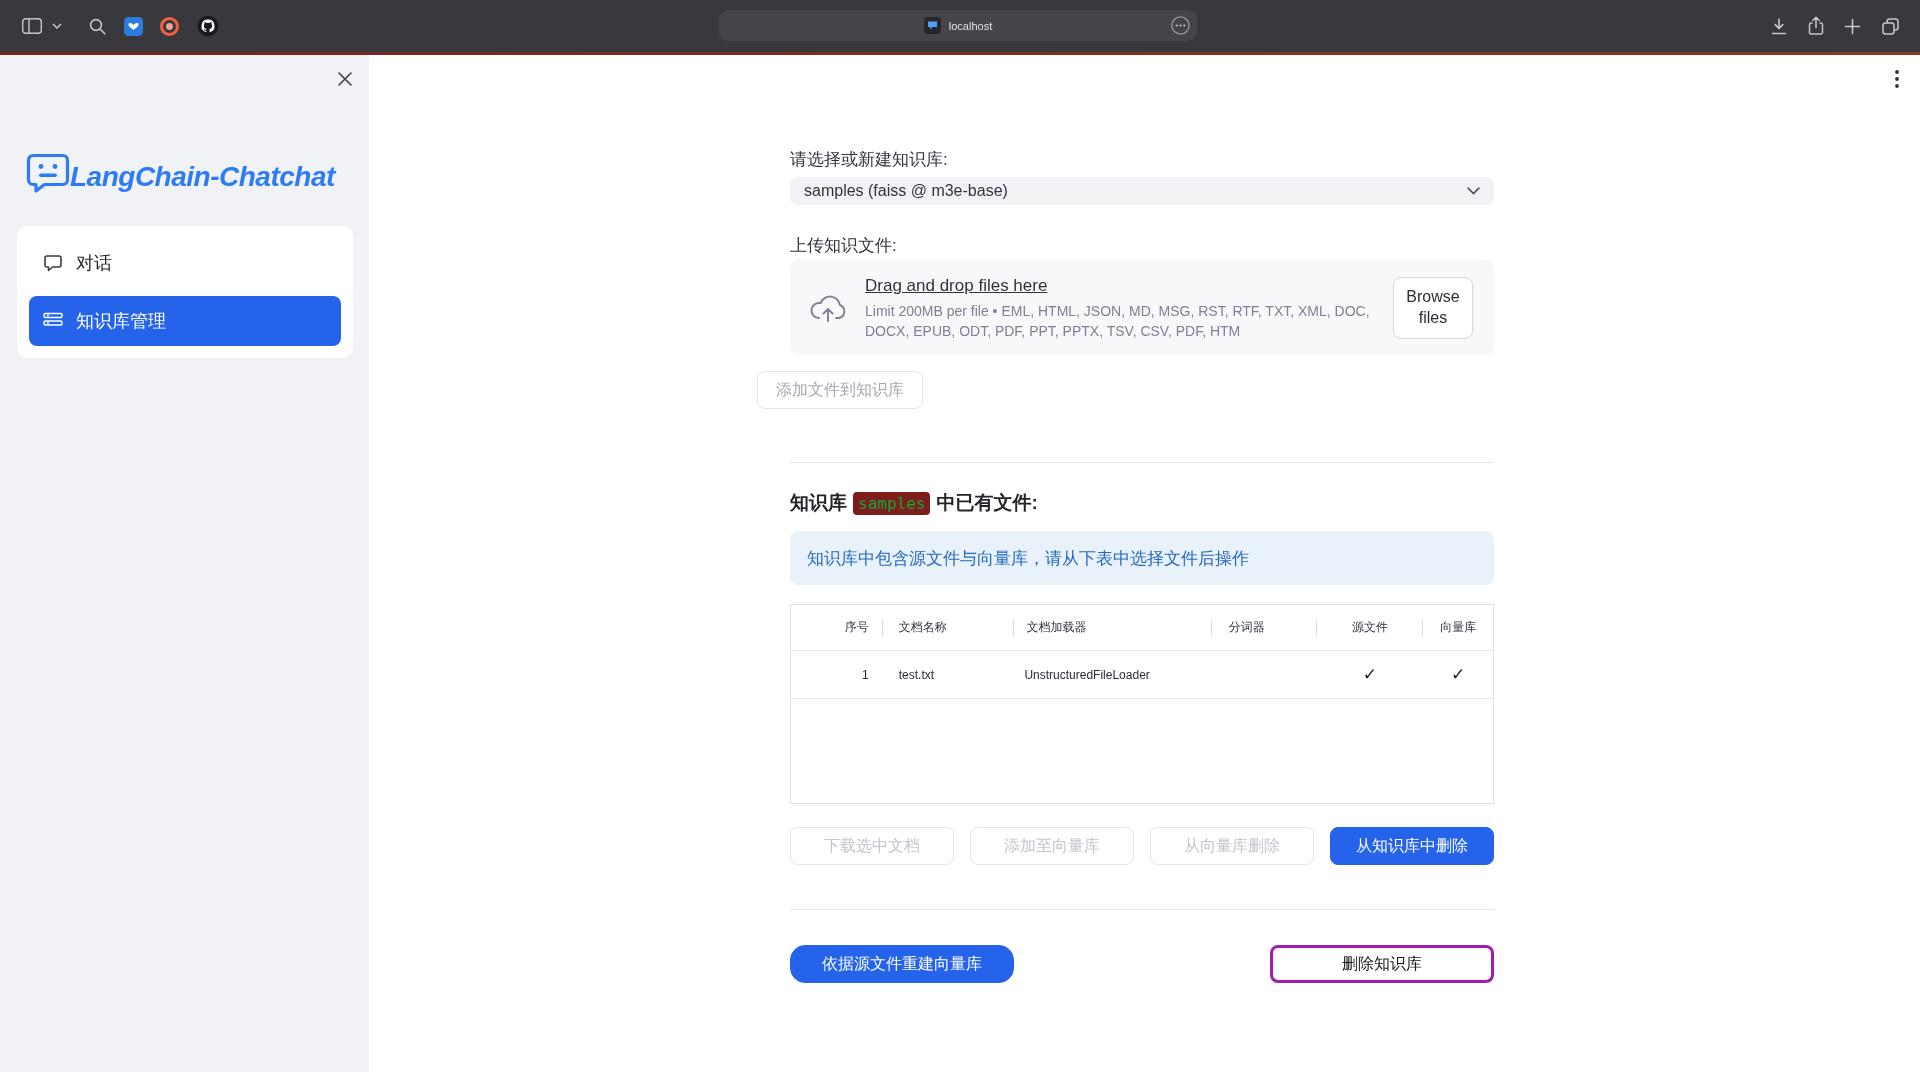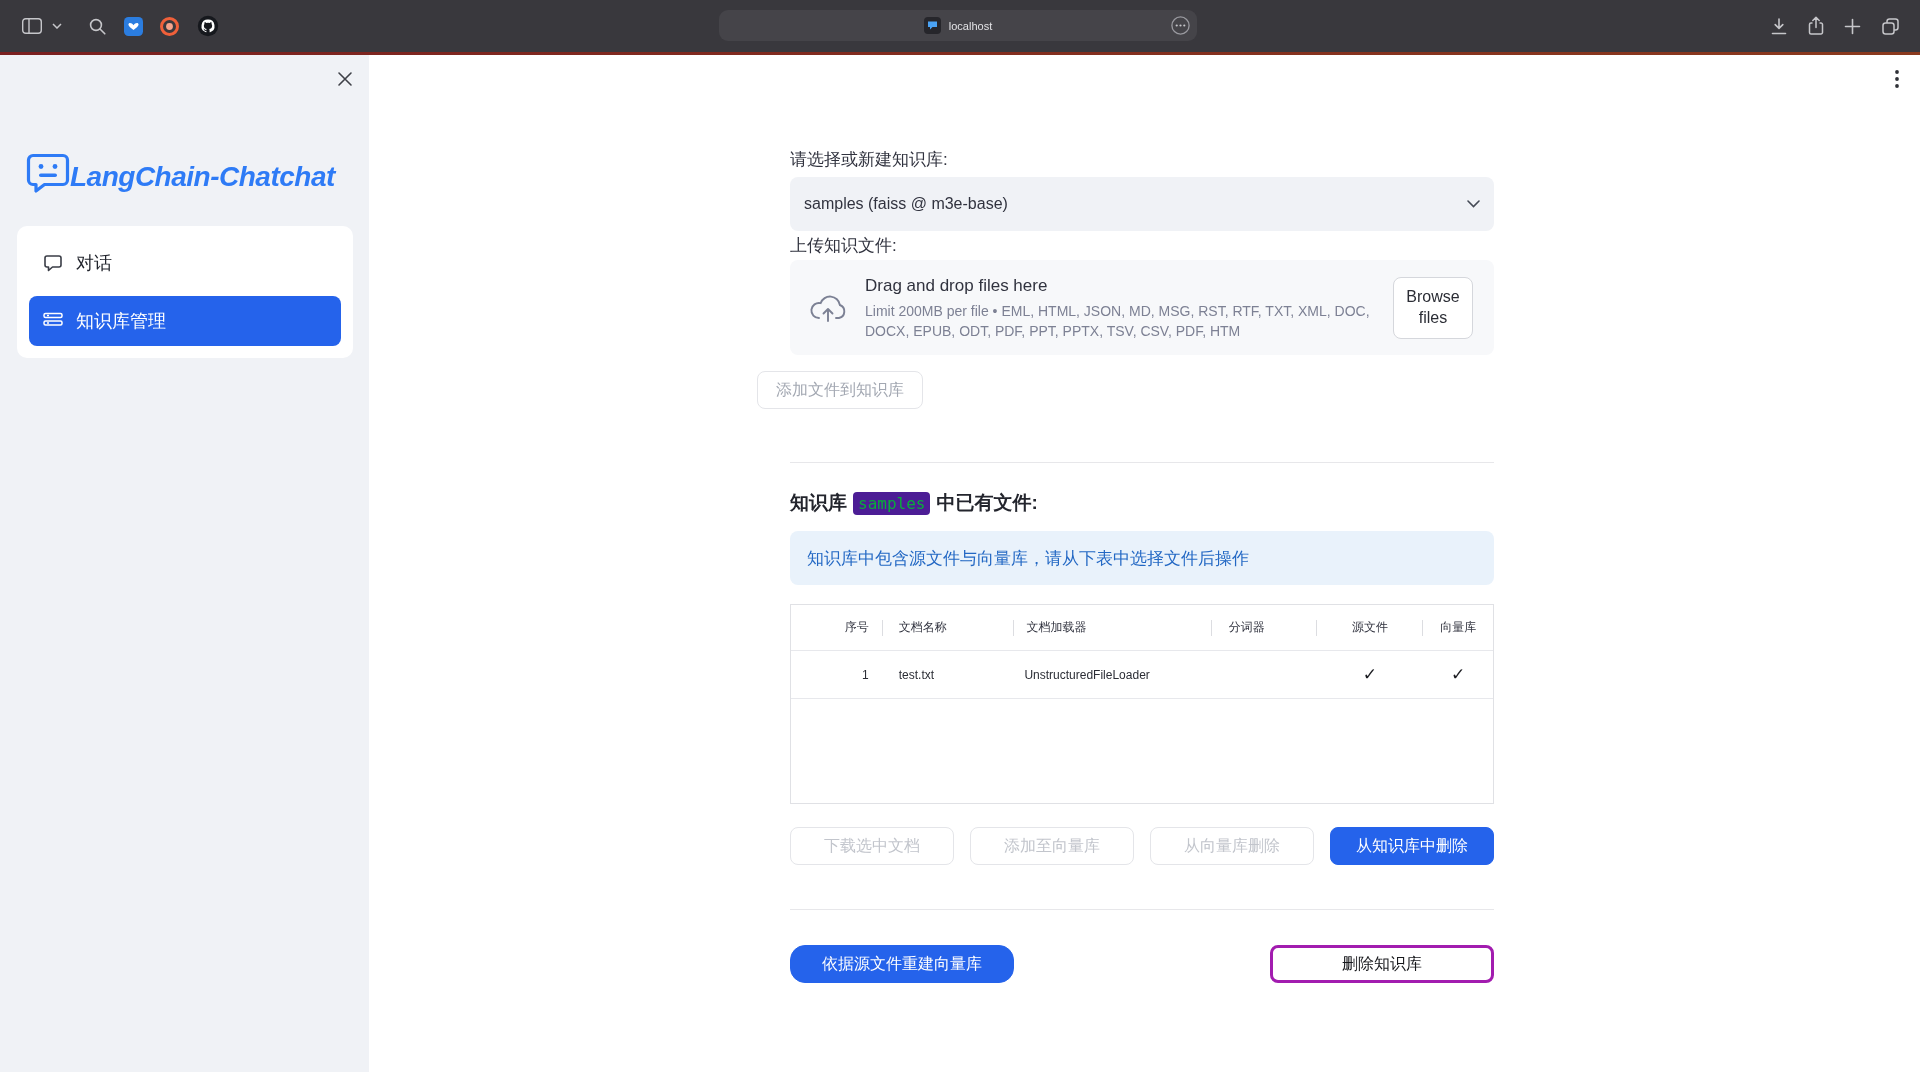--- a/index.html
+++ b/index.html
@@ -49,51 +49,51 @@
 
   
   .kebab { position:absolute; left:1888px; top:12px; width:18px; height:24px; display:flex;
     align-items:center; justify-content:center; color:#2f3137; cursor:pointer; background:none; border:none; }
 
   
   .field-label { position:absolute; left:790px; width:704px; font-size:17px; color:#31333f; }
   .lbl-select { top:93px; }
   .lbl-upload { top:179px; }
 
-  .selectbox { position:absolute; left:790px; top:122px; width:704px; height:54px;
+  .selectbox { position:absolute; left:790px; top:122px; width:704px; height:28px;
     background:#f0f2f6; border-radius:8px; display:flex; align-items:center;
     padding:0 14px; font-size:16px; color:#31333f; cursor:pointer; }
   .selectbox .chev { margin-left:auto; color:#444a55; display:flex; }
 
   .dropzone { position:absolute; left:790px; top:205px; width:704px; height:95px;
     background:#f7f8fa; border-radius:8px; display:flex; align-items:center; padding:0 21px 0 18px; }
   .dz-icon { color:#7c8194; display:flex; margin-right:17px; }
   .dz-text { padding-top:2px; width:512px; }
-  .dz-title { font-size:17px; color:#31333f; margin-bottom:5px; }
+  .dz-title { font-size:17px; color:#31333f; margin-bottom:5px;text-decoration:underline; }
   .dz-limit { font-size:14px; line-height:1.45; color:#7d8194; }
   .browse-btn { margin-left:auto; width:80px; min-height:62px; background:#ffffff;
     border:1px solid #d5d7dc; border-radius:8px; font-size:16px; color:#2b2d35;
     display:flex; align-items:center; justify-content:center; text-align:center; line-height:1.3;
     padding:6px 8px; cursor:pointer; font-family:inherit; }
 
   .btn { border-radius:8px; font-size:16px; font-family:inherit; display:flex;
     align-items:center; justify-content:center; cursor:pointer; }
   .btn-disabled { background:#ffffff; border:1px solid #e4e5e9; color:#c2c5cc; cursor:default; }
   .btn-primary { background:#2563eb; border:1px solid #2563eb; color:#ffffff; }
   .btn-secondary { background:#ffffff; border:3px solid #a21caf; color:#17181c; }
 
   .add-files-btn { position:absolute; left:757px; top:316px; height:38px; padding:0 18px; color:#a3a8b2; }
 
   .divider { position:absolute; left:790px; width:704px; height:1px; background:#e7e7ea; }
   .hr-1 { top:407px; }
   .hr-2 { top:854px; }
 
   .kb-heading { position:absolute; left:790px; top:435px; font-size:19px; font-weight:bold; color:#23252d; }
   .kb-heading .code { font-family:"DejaVu Sans Mono", monospace; font-weight:normal; font-size:16px;
-    color:#09ab3b; background:#4c1d95; border-radius:4px; padding:2px 5px; margin:0 6px; }
+    color:#09ab3b; background:#7f1d1d; border-radius:4px; padding:2px 5px; margin:0 6px; }
 
   .infobox { position:absolute; left:790px; top:476px; width:704px; height:54px;
     background:#e9f2fb; border-radius:8px; display:flex; align-items:center;
     padding:0 17px; font-size:17px; color:#2368c4; }
 
   
   .ftable { position:absolute; left:790px; top:549px; width:704px; height:200px;
     border:1px solid #e0e1e5; background:#fff; }
   .trow { display:flex; }
   .thead { height:46px; border-bottom:1px solid #e7e8ec; }

